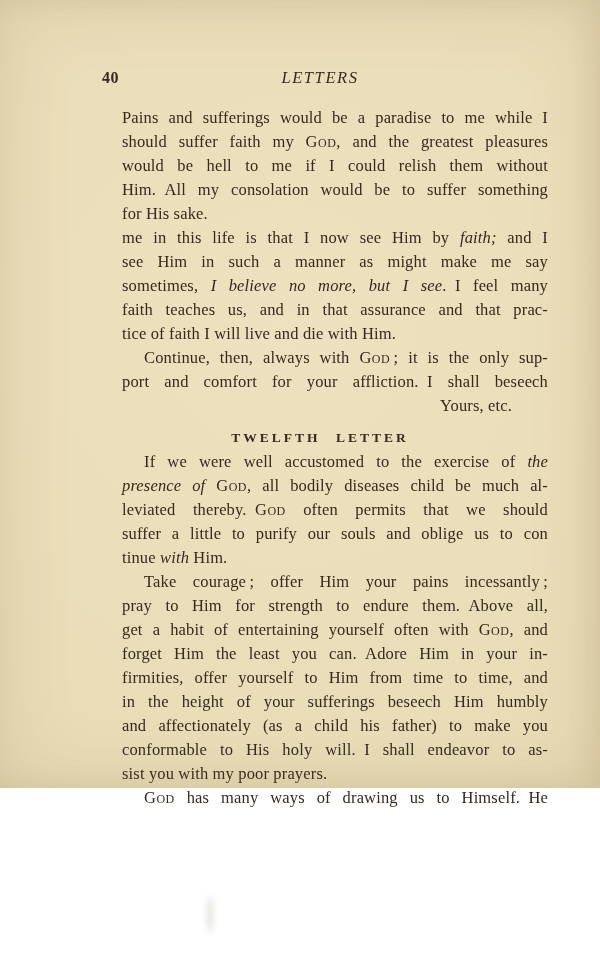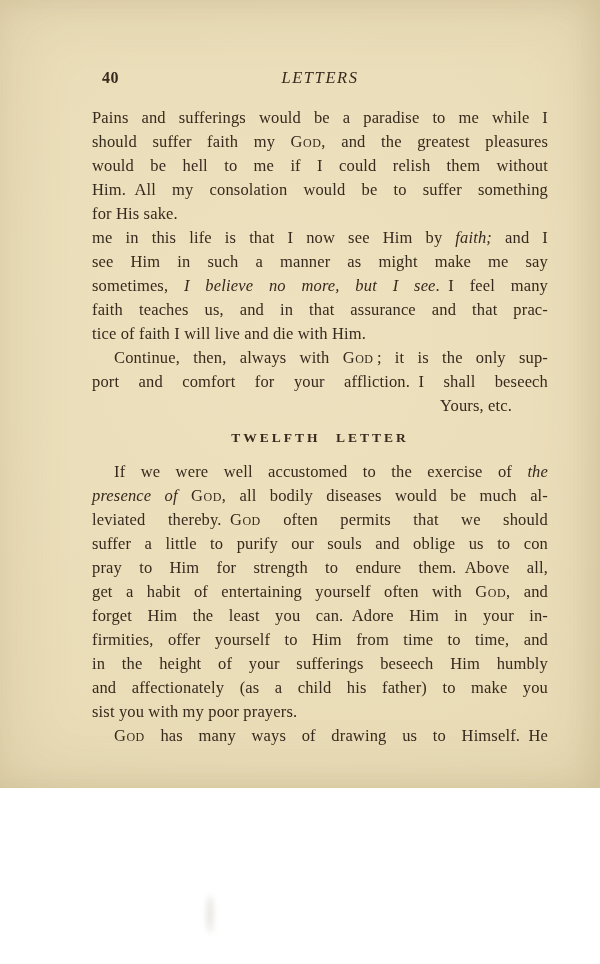--- a/index.html
+++ b/index.html
@@ -68,20 +68,21 @@
     top: 106px;
     left: 92px;
     width: 456px;
     font-size: 16.5px;
     line-height: 24px;
     letter-spacing: 0.15px;
   }
   .line {
     text-align: justify;
     text-align-last: justify;
+    margin-left: 30px;
   }
   .line.last {
     text-align: center;
     text-align-last: left;
   }
   .line.indent {
     text-indent: 22px;
   }
   .it {
     font-style: italic;
@@ -90,21 +91,21 @@
     font-variant: small-caps;
     letter-spacing: 0.5px;
   }
   .section-heading {
     text-align: center;
     font-size: 13.5px;
     font-weight: bold;
     letter-spacing: 3px;
     word-spacing: 9px;
     line-height: 24px;
-    margin: 8px 0 10px 0;
+    margin: 8px 0 0 0;
   }
   .signature-line {
     text-align: right;
     padding-right: 36px;
     line-height: 24px;
   }
 </style>
 </head>
 <body>
 
@@ -129,31 +130,34 @@
         <div class="line last"><span>tice of faith I will live and die with Him.</span></div>
       </div>
       <div class="paragraph">
         <div class="line indent"><span>Continue, then, always with </span><span class="sc">God</span><span> ; it is the only sup-</span></div>
         <div class="line"><span>port and comfort for your affliction. I shall beseech</span></div>
       </div>
       <div class="signature-line">Yours, etc.</div>
       <div class="section-heading">TWELFTH LETTER</div>
       <div class="paragraph">
         <div class="line indent"><span>If we were well accustomed to the exercise of </span><span class="it">the</span></div>
-        <div class="line"><span class="it">presence of</span><span> </span><span class="sc">God</span><span>, all bodily diseases would be much al-</span></div>
+        <div class="line"><span class="it">presence of</span><span> </span><span class="sc">God</span><span>, all bodily diseases child be much al-</span></div>
         <div class="line"><span>leviated thereby. </span><span class="sc">God</span><span> often permits that we should</span></div>
         <div class="line"><span>suffer a little to purify our souls and oblige us to con</span></div>
+        <div class="line last"><span>tinue </span><span class="it">with</span><span> Him.</span></div>
       </div>
       <div class="paragraph">
+        <div class="line indent"><span>Take courage ; offer Him your pains incessantly ;</span></div>
         <div class="line"><span>pray to Him for strength to endure them. Above all,</span></div>
         <div class="line"><span>get a habit of entertaining yourself often with </span><span class="sc">God</span><span>, and</span></div>
         <div class="line"><span>forget Him the least you can. Adore Him in your in-</span></div>
         <div class="line"><span>firmities, offer yourself to Him from time to time, and</span></div>
         <div class="line"><span>in the height of your sufferings beseech Him humbly</span></div>
         <div class="line"><span>and affectionately (as a child his father) to make you</span></div>
+        <div class="line"><span>conformable to His holy will. I shall endeavor to as-</span></div>
         <div class="line last"><span>sist you with my poor prayers.</span></div>
       </div>
       <div class="paragraph">
         <div class="line indent"><span class="sc">God</span><span> has many ways of drawing us to Himself. He</span></div>
       </div>
     </div>
   <div class="smudge"></div>
 </div>
 
 </body></html>

